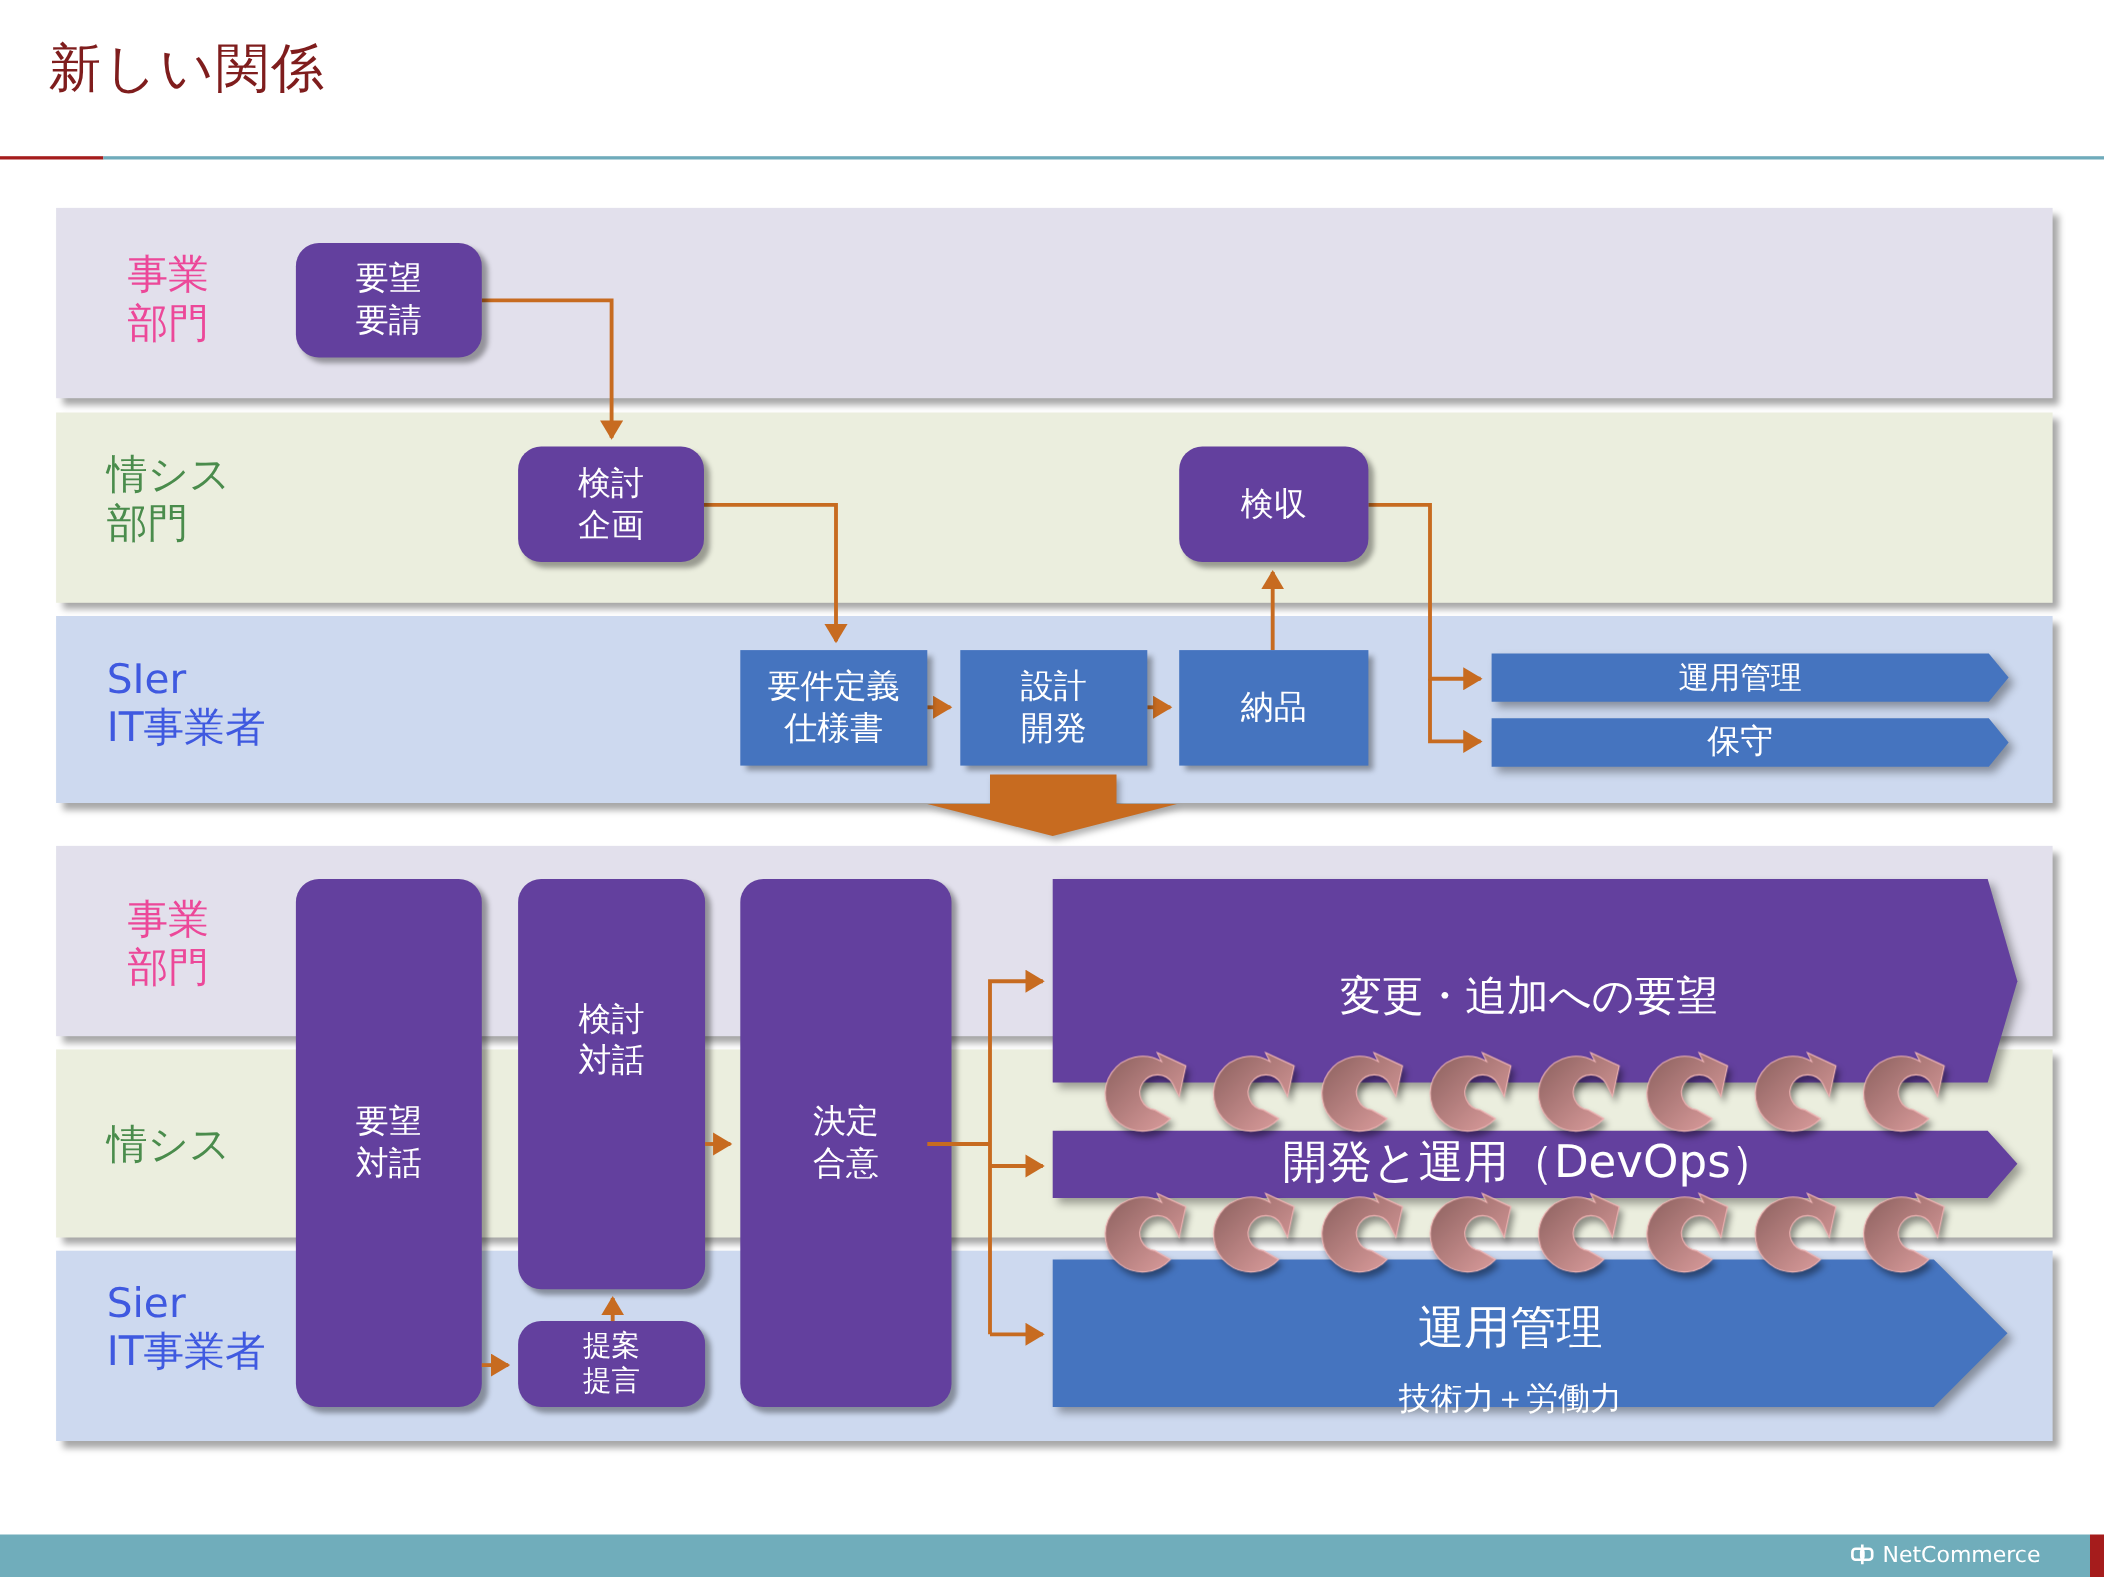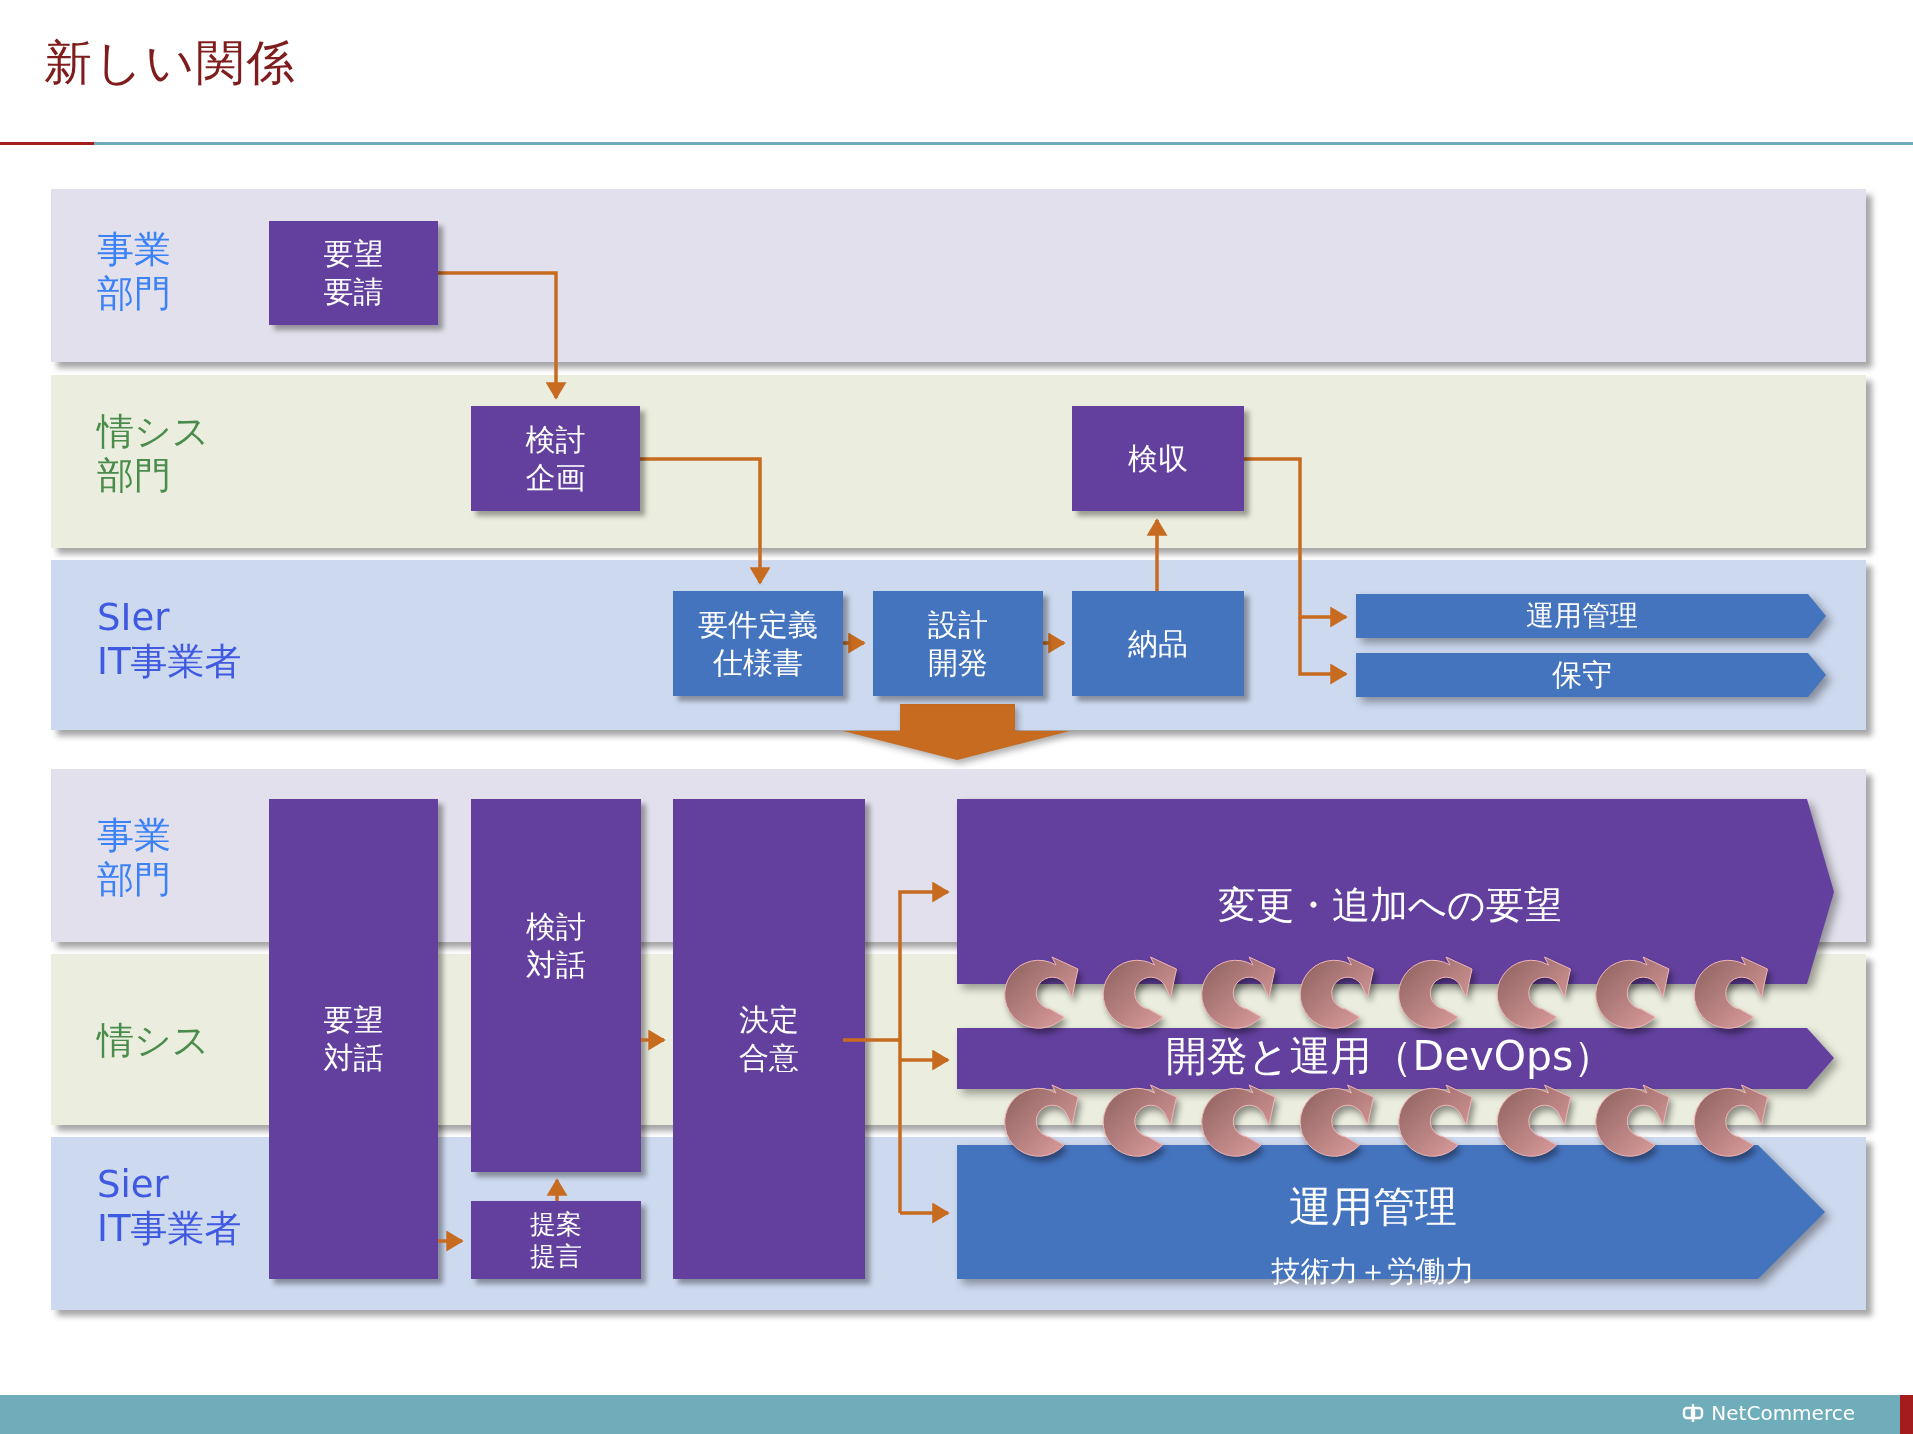--- a/index.html
+++ b/index.html
@@ -9,27 +9,27 @@
   #title { left: 44px; top: 38px; font-size: 48px; color: #7f1d1d; letter-spacing: 2px; line-height: 1; }
   #rule-red { left: 0; top: 142px; width: 94px; height: 3px; background: #a51c1c; }
   #rule-blue { left: 94px; top: 142px; width: 1819px; height: 3px; background: #6fabbb; }
 
   .lane { position: absolute; left: 51px; width: 1815px; box-shadow: 6px 6px 6px rgba(0,0,0,0.35); }
   .lane.biz { background: #e2e0ec; }
   .lane.is { background: #ebeede; }
   .lane.sier { background: #cdd9ef; }
 
   .lane-label { position: absolute; left: 97px; font-size: 37px; line-height: 44px; }
-  .lbl-biz { color: #3b82f6; }
+  .lbl-biz { color: #ec4899; margin-left: 19px; }
   .lbl-is { color: #4a8c4c; }
   .lbl-sier { color: #3f59e0; }
 
   .box { position: absolute; display: flex; align-items: center; justify-content: center; text-align: center;
          color: #ffffff; font-size: 30px; line-height: 38px; box-shadow: 5px 5px 5px rgba(0,0,0,0.35); white-space: pre-line; }
-  .purple { background: #63409e; }
+  .purple { background: #63409e; border-radius: 21px; }
   .blue { background: #4574bf; }
 
   svg.overlay { position: absolute; left: 0; top: 0; }
 
   .chev-text { position: absolute; color: #fff; text-align: center; white-space: pre-line; }
 
   #footer { left: 0; top: 1395px; width: 1900px; height: 39px; background: #70adbb; }
   #footer-red { left: 1900px; top: 1395px; width: 13px; height: 39px; background: #a51c1c; }
   #logo { position: absolute; right: 58px; top: 1401px; color: #ffffff; font-size: 20px; display: flex; align-items: center; gap: 6px; }
 </style>

